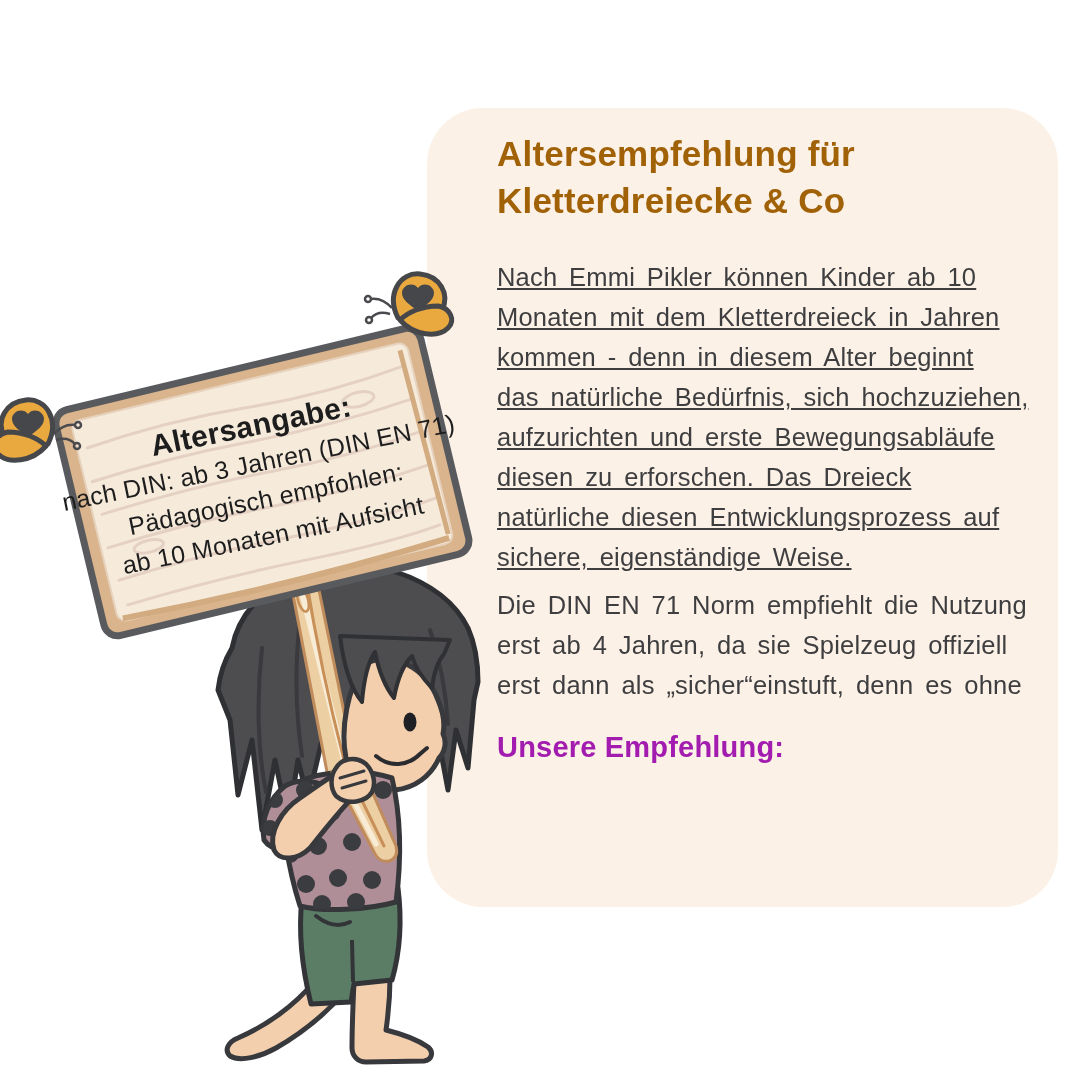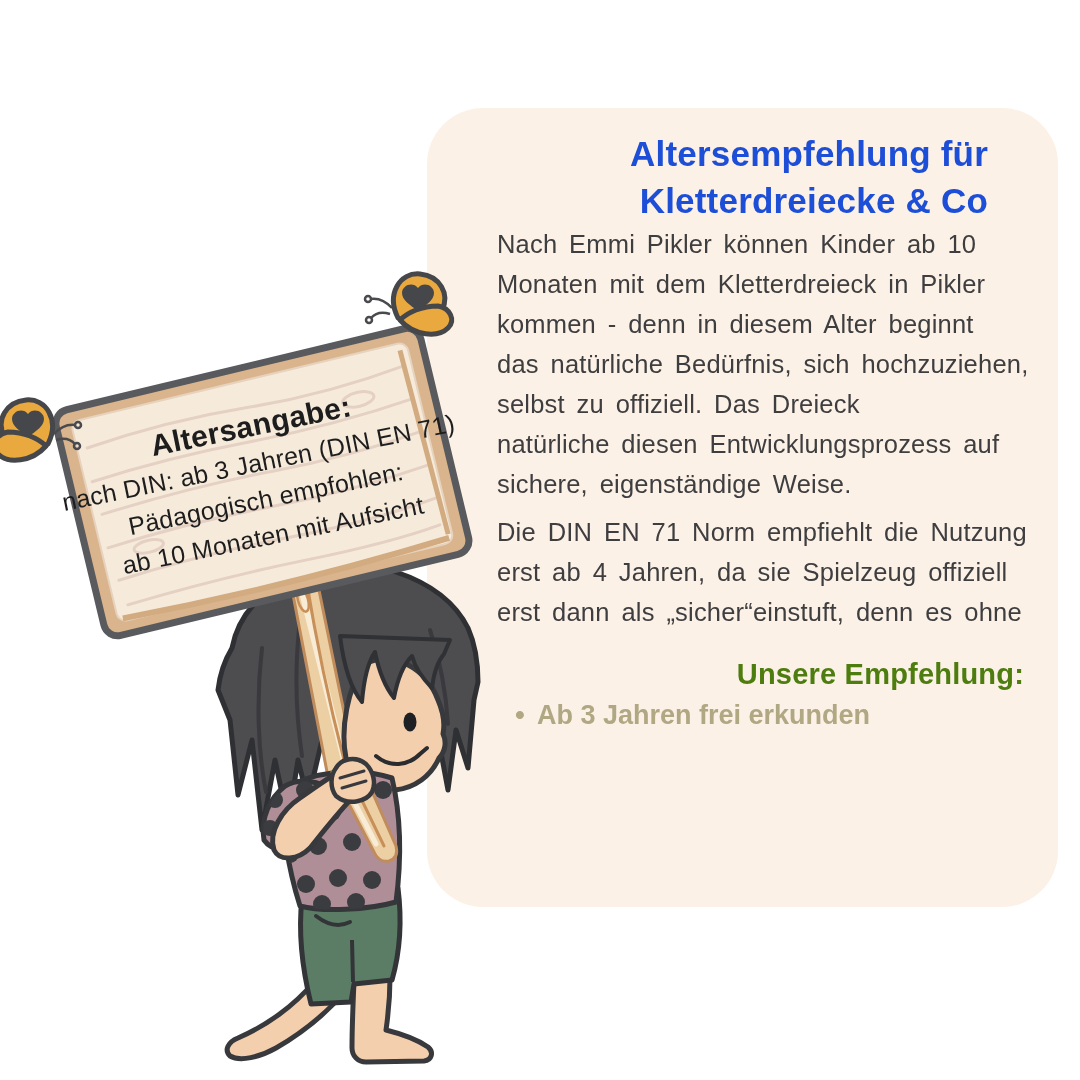--- a/index.html
+++ b/index.html
@@ -7,32 +7,31 @@
     position:relative;width:1080px;height:1080px;overflow:hidden;
     background:#ffffff;font-family:"Liberation Sans",sans-serif;
   }
   
   .panel{
     position:absolute;left:427px;top:108px;width:631px;height:799px;
     background:#fcf1e6;border-radius:56px;z-index:1;box-sizing:border-box;
     padding:22px 34px 0 70px;
   }
   .panel-title{
-    text-align:right;font-weight:bold;font-size:35px;line-height:47px;
-    color:#1d4ed8;letter-spacing:.2px;margin-right:36px;
+    text-align:left;font-weight:bold;font-size:35px;line-height:47px;
+    color:#a16207;letter-spacing:.2px;margin-right:36px;
   }
   .para{margin-top:0;color:#3e3e40;font-size:25.5px;line-height:40px;
     letter-spacing:.2px;word-spacing:4.5px;}
   .para .bline{white-space:nowrap;}
-  #para1{}
+  #para1{margin-top:33px;text-decoration:underline;}
   #para2{margin-top:8px;}
   .rec-heading{
-    margin-top:26px;font-weight:bold;font-size:29px;color:#4d7c0f;
+    margin-top:26px;font-weight:bold;font-size:29px;color:#a21caf;
     letter-spacing:.2px;
-    text-align:right;
   }
   .rec-list{margin-top:6px;}
   .rec-list .rec-item{
     position:relative;font-weight:bold;font-size:27px;line-height:37px;
     color:#b0a783;padding-left:40px;white-space:nowrap;
   }
   .rec-list .rec-item::before{
     content:"\2022";position:absolute;left:18px;top:-1px;font-size:28px;
   }
   
@@ -51,35 +50,35 @@
 
 <div id="canvas">
 
   <div class="panel">
     <div class="panel-title">
       <div>Altersempfehlung für</div>
       <div>Kletterdreiecke &amp; Co</div>
     </div>
     <div class="para" id="para1">
         <div class="bline">Nach Emmi Pikler können Kinder ab 10</div>
-        <div class="bline">Monaten mit dem Kletterdreieck in Pikler</div>
+        <div class="bline">Monaten mit dem Kletterdreieck in Jahren</div>
         <div class="bline">kommen - denn in diesem Alter beginnt</div>
         <div class="bline">das natürliche Bedürfnis, sich hochzuziehen,</div>
-        <div class="bline">selbst zu offiziell. Das Dreieck</div>
+        <div class="bline">aufzurichten und erste Bewegungsabläufe</div>
+        <div class="bline">diesen zu erforschen. Das Dreieck</div>
         <div class="bline">natürliche diesen Entwicklungsprozess auf</div>
         <div class="bline">sichere, eigenständige Weise.</div>
       </div>
     <div class="para" id="para2">
         <div class="bline">Die DIN EN 71 Norm empfiehlt die Nutzung</div>
         <div class="bline">erst ab 4 Jahren, da sie Spielzeug offiziell</div>
         <div class="bline">erst dann als „sicher“einstuft, denn es ohne</div>
       </div>
     <div class="rec-heading">Unsere Empfehlung:</div>
     <div class="rec-list">
-        <div class="rec-item">Ab 3 Jahren frei erkunden</div>
       </div>
   </div>
 
   <svg id="illu" width="1080" height="1080" viewBox="0 0 1080 1080">
 
     <g>
       <path d="M 232 648
                C 238 616 262 588 300 572 C 326 562 364 560 396 572
                C 432 584 456 604 468 628 C 476 646 478 662 478 682
                L 474 700 L 468 768 L 456 730 L 448 790 L 436 726

